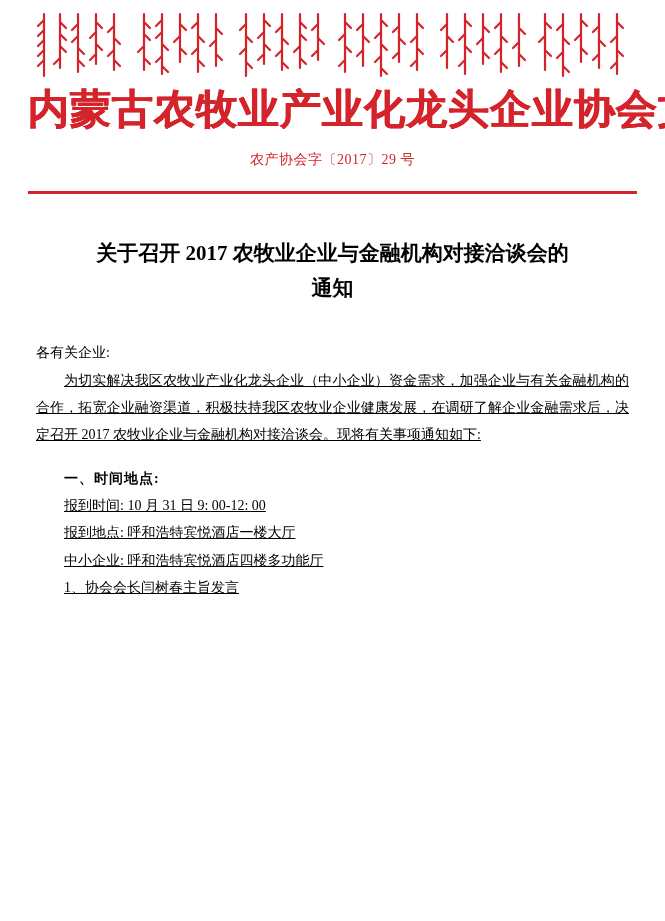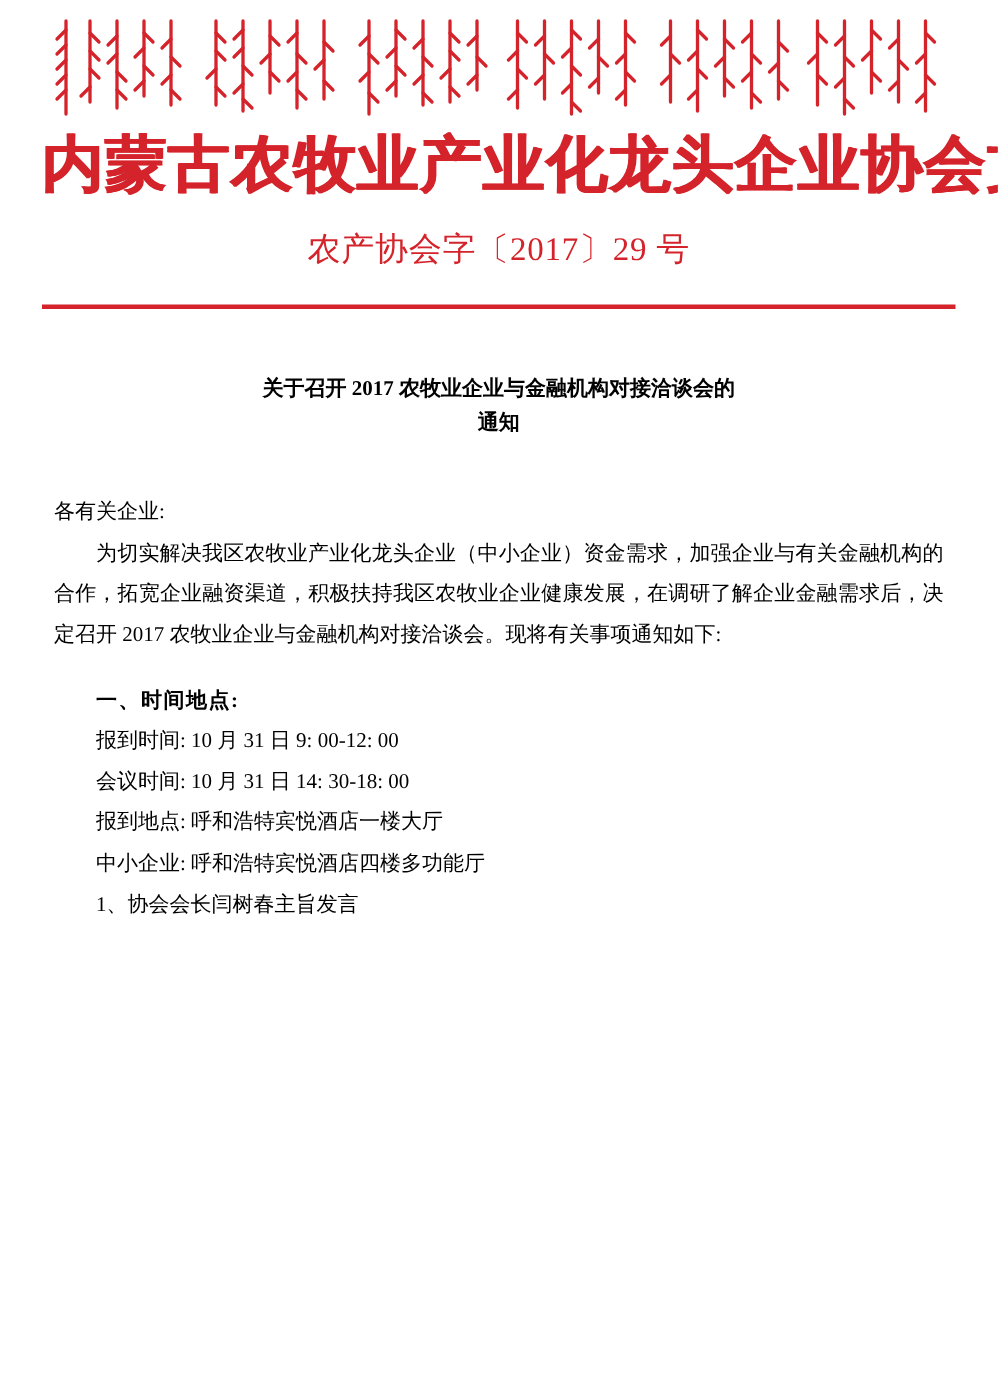--- a/index.html
+++ b/index.html
@@ -44,68 +44,69 @@
     letter-spacing: 1px;
     line-height: 1.15;
     margin-top: 2px;
     white-space: nowrap;
     text-shadow: 0.6px 0 0 #d4232a, -0.6px 0 0 #d4232a;
   }
 
   .doc-number {
     text-align: center;
     color: #d4232a;
-    font-size: 22px;
+    font-size: 14px;
     margin-top: 18px;
     letter-spacing: 0.5px;
   }
 
   .red-rule {
     margin-top: 22px;
     height: 3px;
     background: #d4232a;
   }
 
   .subject {
     text-align: center;
     font-weight: bold;
-    font-size: 14px;
+    font-size: 21px;
     line-height: 1.65;
     margin: 42px 34px 0 34px;
   }
 
   .body-text {
     margin-top: 34px;
     font-size: 14px;
     line-height: 1.95;
     padding: 0 8px;
   }
   .salutation { }
   .para {
     text-align: justify;
     text-align-last: left;
     text-indent: 2em;
+    text-decoration: underline;
   }
   .para.justify-spread {
     text-align: justify;
   }
 
   .section-heading {
     font-weight: bold;
     margin-top: 16px;
     padding-left: 2em;
     letter-spacing: 1px;
   }
   .detail-line {
     padding-left: 2em;
   }
   .item-line {
     padding-left: 2em;
   }
-  .nowrap { white-space: nowrap; }
+  .nowrap { white-space: nowrap; text-decoration: underline; }
 </style>
 </head>
 <body>
 
 <div class="page">
 
   <div class="mongolian-band">
     <svg width="96" height="72" viewBox="0 0 96 72">
       <g stroke="#d4232a" stroke-width="2.2" fill="none" stroke-linecap="round">
         <path d="M10 4 V66"></path>
@@ -284,20 +285,19 @@
     <div>关于召开 2017 农牧业企业与金融机构对接洽谈会的</div>
     <div>通知</div>
   </div>
 
   <div class="body-text">
     <div class="salutation">各有关企业:</div>
     <div class="para justify-spread">为切实解决我区农牧业产业化龙头企业（中小企业）资金需求，加强企业与有关金融机构的合作，拓宽企业融资渠道，积极扶持我区农牧业企业健康发展，在调研了解企业金融需求后，决定召开 2017 农牧业企业与金融机构对接洽谈会。现将有关事项通知如下:</div>
 
     <div class="section-heading">一、时间地点:</div>
     <div class="detail-line nowrap">报到时间: 10 月 31 日 9: 00-12: 00</div>
-    <div class="detail-line nowrap">会议时间: 10 月 31 日 14: 30-18: 00</div>
     <div class="detail-line nowrap">报到地点: 呼和浩特宾悦酒店一楼大厅</div>
     <div class="detail-line nowrap">中小企业: 呼和浩特宾悦酒店四楼多功能厅</div>
 
     <div class="item-line nowrap">1、协会会长闫树春主旨发言</div>
   </div>
 
 </div>
 
 </body></html>

